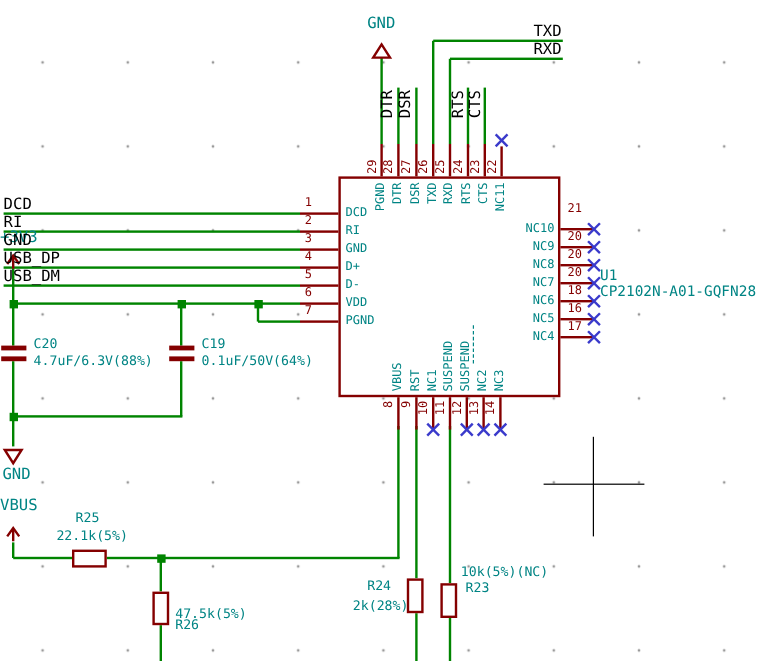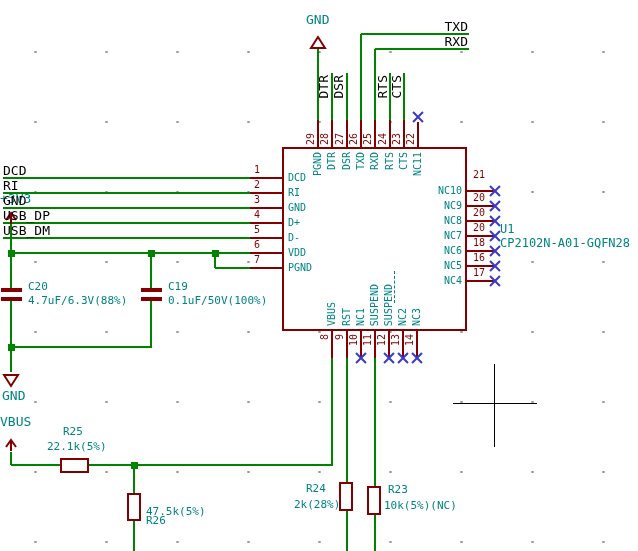--- a/index.html
+++ b/index.html
@@ -159,29 +159,29 @@
   <div class="lbl vt" style="left:390px;bottom:453px">CTS</div>
   <div class="lbl" style="left:3px;top:164px">DCD</div>
   <div class="lbl" style="left:3px;top:179px">RI</div>
   <div class="lbl" style="left:3px;top:194px">GND</div>
   <div class="lbl" style="left:3px;top:209px">USB_DP</div>
   <div class="lbl" style="left:3px;top:224px">USB_DM</div>
 
   <div class="fld" style="left:28px;top:280px">C20</div>
   <div class="fld" style="left:28px;top:294px">4.7uF/6.3V(88%)</div>
   <div class="fld" style="left:168px;top:280px">C19</div>
-  <div class="fld" style="left:168px;top:294px">0.1uF/50V(100%)</div>
+  <div class="fld" style="left:168px;top:294px">0.1uF/50V(64%)</div>
   <div class="fld" style="left:63px;top:425px">R25</div>
   <div class="fld" style="left:47px;top:440px">22.1k(5%)</div>
   <div class="fld" style="left:146px;top:514px">R26</div>
   <div class="fld" style="left:146px;top:505px">47.5k(5%)</div>
   <div class="fld" style="left:306px;top:482px">R24</div>
   <div class="fld" style="left:294px;top:498px">2k(28%)</div>
   <div class="fld" style="left:388px;top:483px">R23</div>
-  <div class="fld" style="left:384px;top:499px">10k(5%)(NC)</div>
+  <div class="fld" style="left:384px;top:470px">10k(5%)(NC)</div>
   <div class="fld" style="left:500px;top:223px;font-size:12px">U1</div>
   <div class="fld" style="left:500px;top:237px;font-size:12px">CP2102N-A01-GQFN28</div>
 
   <div class="pnum vt" style="left:305px;bottom:406px">29</div>
   <div class="pnum vt" style="left:319px;bottom:406px">28</div>
   <div class="pnum vt" style="left:334px;bottom:406px">27</div>
   <div class="pnum vt" style="left:348px;bottom:406px">26</div>
   <div class="pnum vt" style="left:362px;bottom:406px">25</div>
   <div class="pnum vt" style="left:377px;bottom:406px">24</div>
   <div class="pnum vt" style="left:391px;bottom:406px">23</div>

